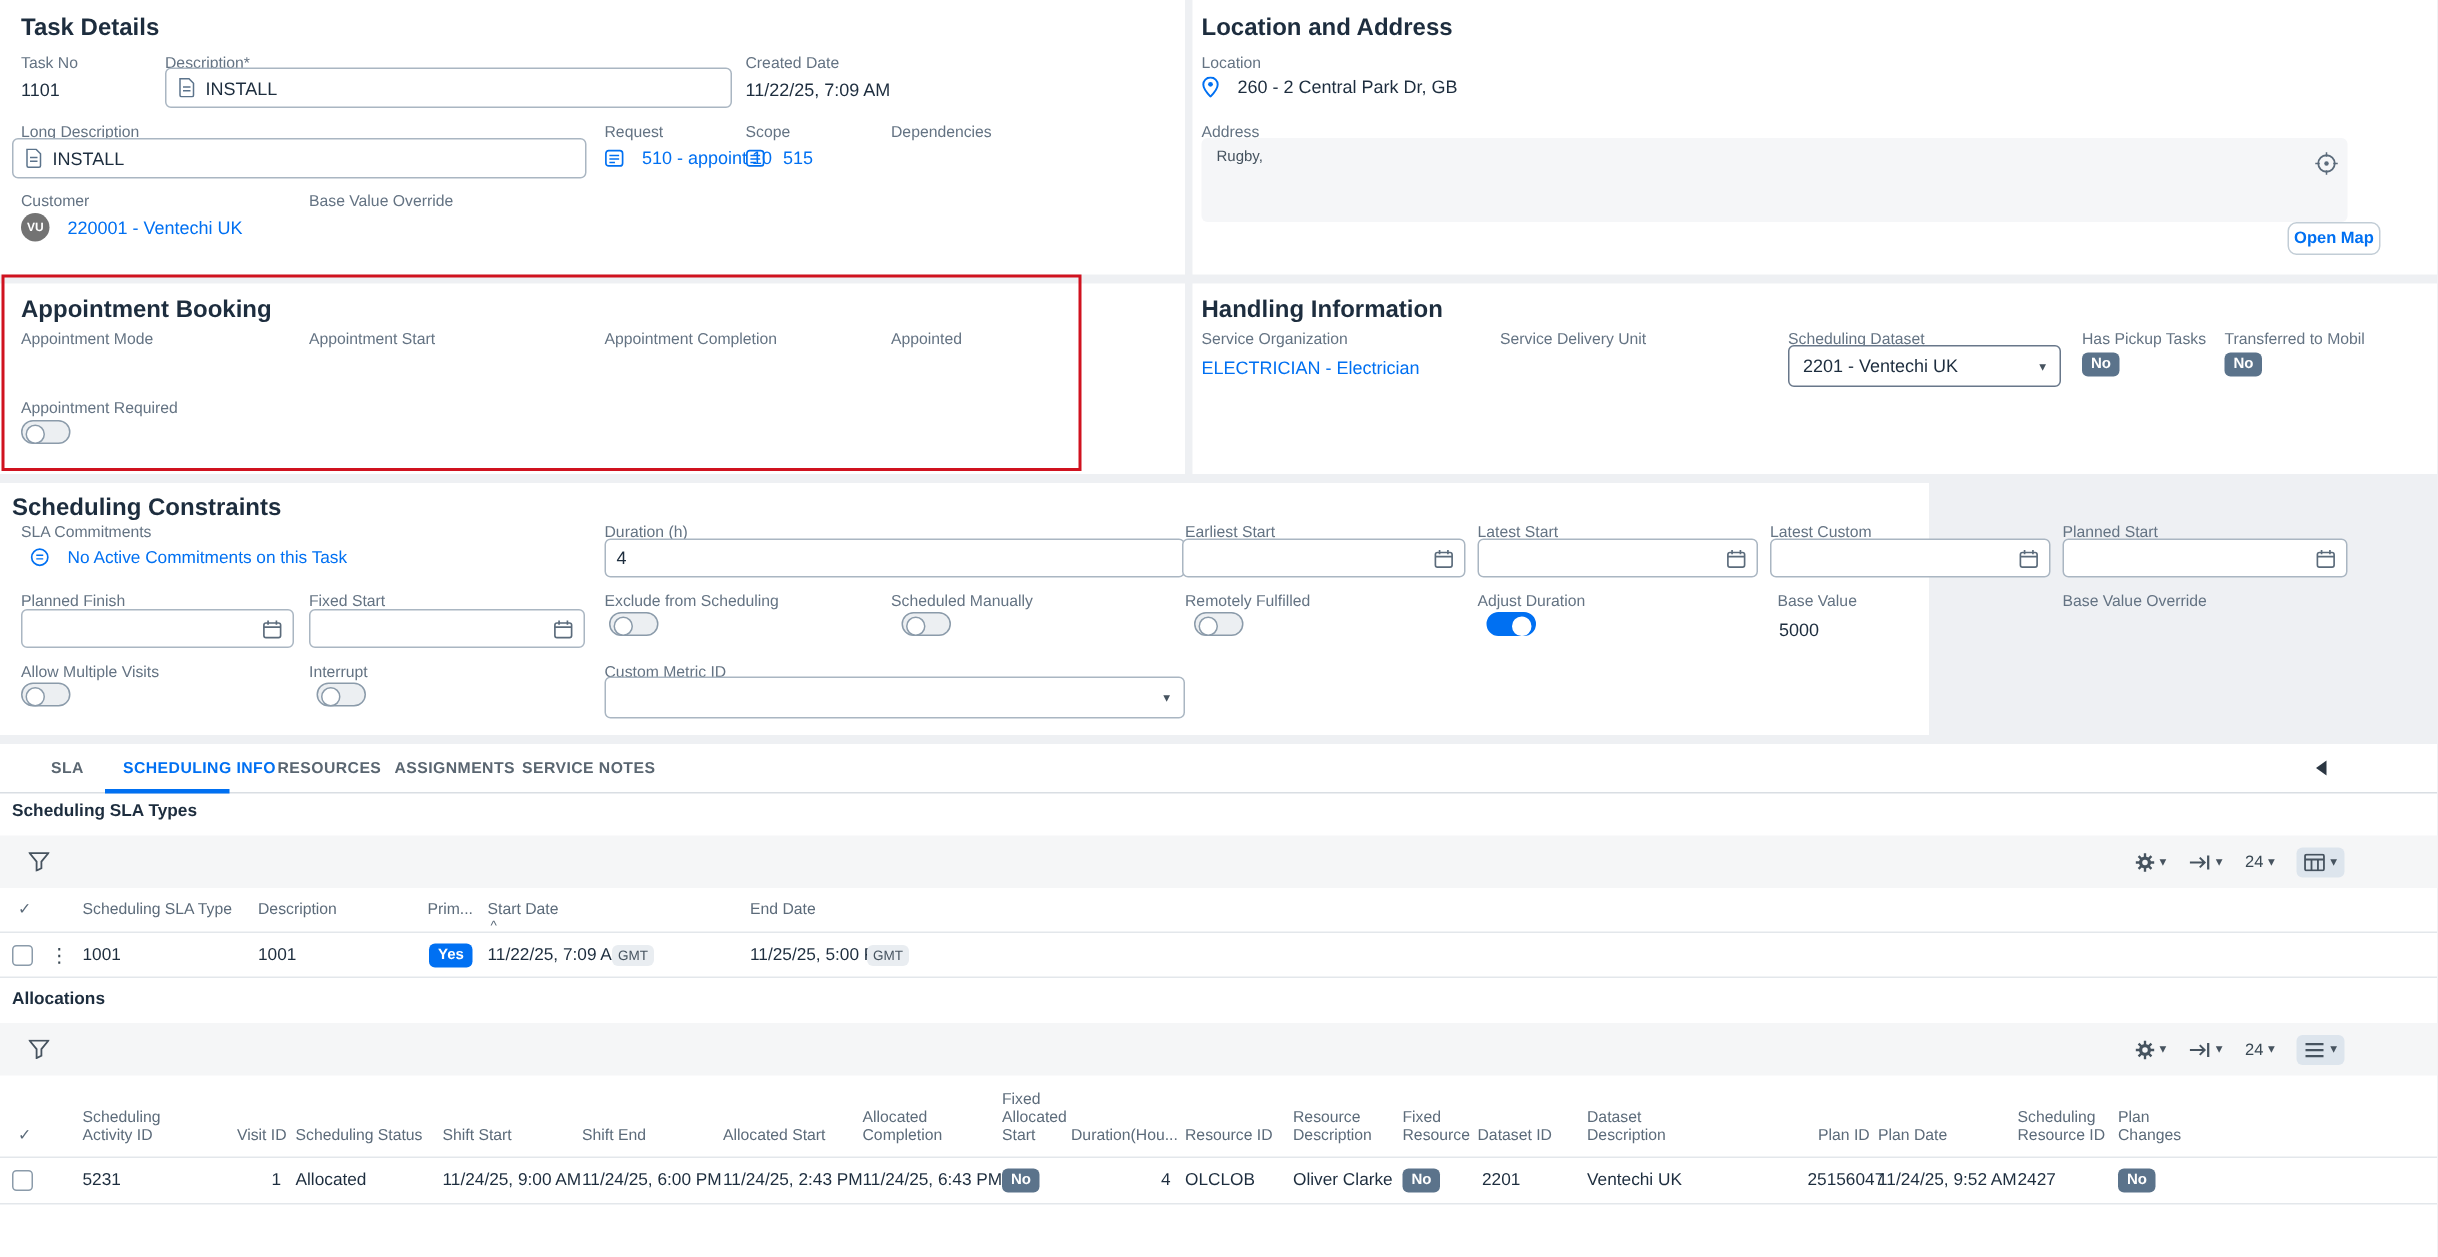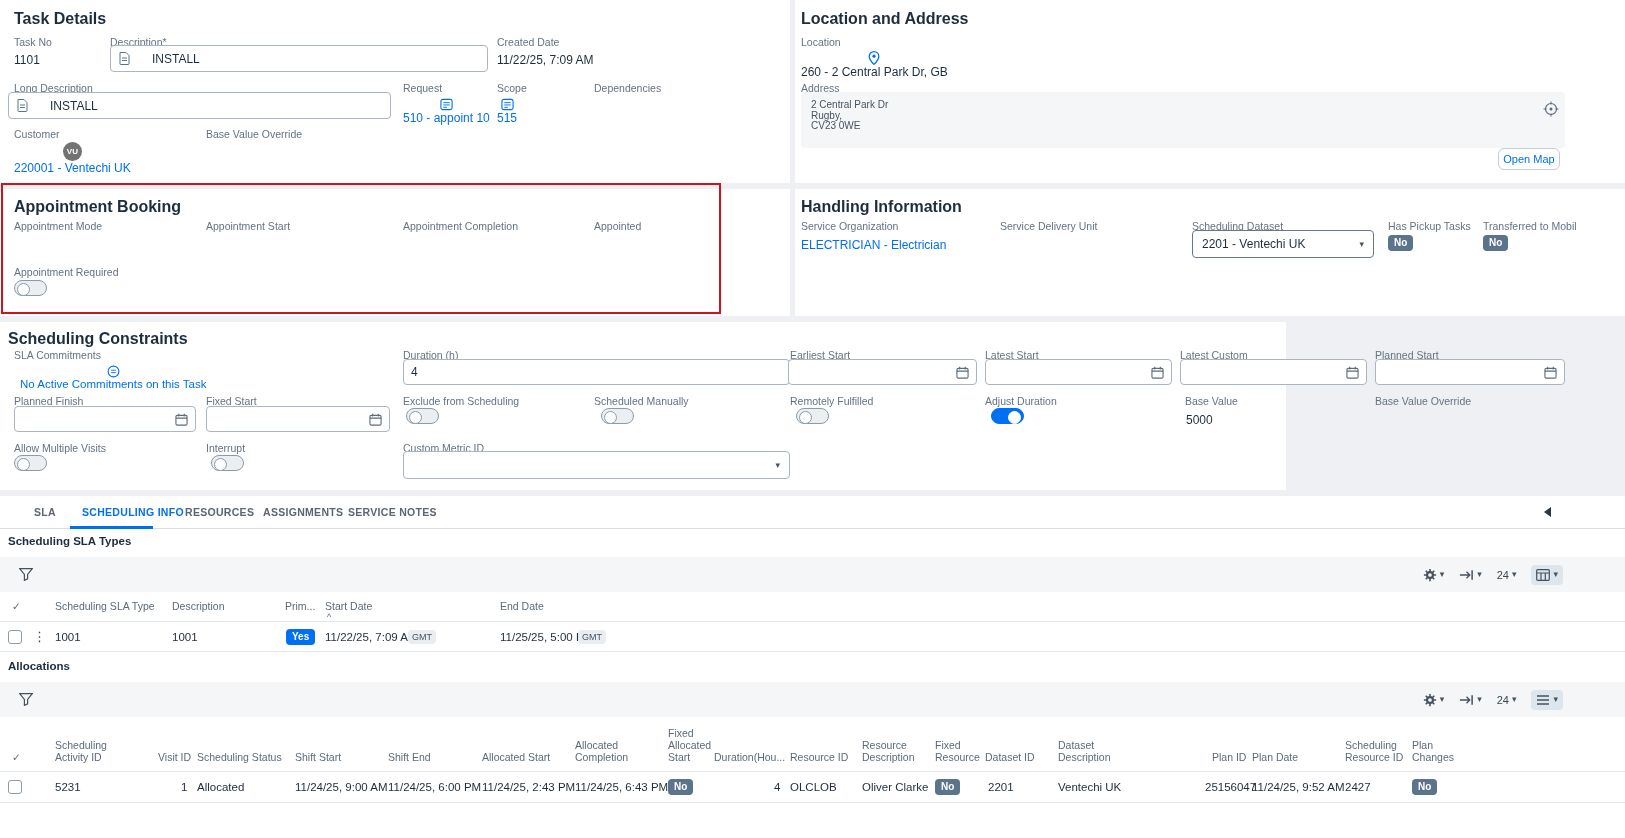--- a/index.html
+++ b/index.html
@@ -5,23 +5,23 @@
   * { margin:0; padding:0; box-sizing:border-box; }
   html,body { background:#eef0f3; }
   body { font-family:"Liberation Sans", sans-serif; }
   #page { position:relative; width:1625px; height:838px; background:#eef0f3; overflow:hidden; }
   .card { position:absolute; background:#fff; }
   .abs { position:absolute; }
   .sec-title { font-size:16px; font-weight:700; color:#1d2d3e; white-space:nowrap; }
   .lbl { font-size:10.5px; color:#647383; white-space:nowrap; }
   .val { font-size:12px; color:#1d2d3e; white-space:nowrap; }
   .link { font-size:12px; color:#0070f2; white-space:nowrap; cursor:pointer; }
-  .linkrow { display:flex; align-items:center; gap:0;flex-direction:column; }
+  .linkrow { display:flex; align-items:center; gap:12px; }
   .ic { display:inline-flex; align-items:center; }
-  .tinput { position:absolute; display:flex; align-items:center; gap:22px; background:#fff;
+  .tinput { position:absolute; display:flex; align-items:center; gap:7px; background:#fff;
             border:1px solid #aab6c2; border-radius:4px; height:27px; padding:0 8px;
             font-size:12px; color:#1d2d3e; }
   .dinput { position:absolute; display:flex; align-items:center; justify-content:space-between;
             background:#fff; border:1px solid #aab6c2; border-radius:4px; height:26px; padding:0 7px;
             font-size:12px; color:#1d2d3e; }
   .select { position:absolute; display:flex; align-items:center; justify-content:space-between;
             background:#fff; border:1px solid #68778a; border-radius:4px; height:28px; padding:0 9px;
             font-size:12px; color:#1d2d3e; cursor:pointer; }
   .caret { font-size:9px; color:#46535f; line-height:1; }
   .tg { position:absolute; width:33px; height:16px; border-radius:9px; background:#eceff2;
@@ -33,21 +33,21 @@
   .badge { display:inline-block; font-size:10px; font-weight:700; color:#fff;
            padding:2px 6px; border-radius:4px; line-height:12px; white-space:nowrap; }
   .badge.gray { background:#5b738b; }
   .badge.blue { background:#0070f2; }
   .pill { display:inline-block; font-size:9px; color:#46535f; background:#e9edf1;
           padding:2px 4px; border-radius:4px; line-height:10px; }
   .avatar { width:19px; height:19px; border-radius:50%; background:#737373; color:#fff;
             font-size:8px; font-weight:700; display:flex; align-items:center; justify-content:center; }
   .btn-outline { position:absolute; display:flex; align-items:center; justify-content:center;
             background:#fff; border:1px solid #c2cdd6; border-radius:6px;
-            font-size:11px; font-weight:400; color:#0070f2; cursor:pointer; }
+            font-size:11px; font-weight:700; color:#0070f2; cursor:pointer;margin-left:27px; }
   .addr-box { position:absolute; background:#f5f6f8; border-radius:4px; padding:8px 10px;
             font-size:10px; line-height:10.7px; color:#46535f; }
   .tab { position:absolute; top:10px; font-size:10.5px; font-weight:700; letter-spacing:.3px;
          color:#5a6671; white-space:nowrap; cursor:pointer;margin-left:12px; }
   .tab.active { color:#0070f2; }
   .toolbar { position:absolute; left:0; width:1625px; height:35px; background:#f5f6f7; }
   .tb-right { position:absolute; right:62px; top:0; height:35px; display:flex; align-items:center; gap:15px; }
   .icon-btn { display:flex; align-items:center; gap:3px; color:#394853; font-size:11px; cursor:pointer; }
   .view-btn { background:#dde5ed; border-radius:4px; padding:4px 5px; }
   .hdr-row { position:absolute; left:0; width:1625px; border-bottom:1px solid #e3e7eb; }
@@ -140,23 +140,21 @@
         <svg width="12" height="14" viewBox="0 0 12 14">
             <path d="M6 .7C3.2.7 1.2 2.8 1.2 5.4c0 3.2 4.8 8 4.8 8s4.8-4.8 4.8-8C10.8 2.8 8.8.7 6 .7z" fill="none" stroke="#0070f2" stroke-width="1.3"></path>
             <circle cx="6" cy="5.2" r="1.6" fill="#0070f2"></circle>
           </svg>
       </span>
       <span class="val">260 - 2 Central Park Dr, GB</span>
     </div>
 
     <div class="lbl abs" style="left:6px;top:82px">Address</div>
     <div class="addr-box" style="left:6px;top:92px;width:764px;height:56px">
-      <div>2 Central Park Dr</div>
       <div>Rugby,</div>
-      <div>CV23 0WE</div>
     </div>
     <span class="ic abs" style="left:748px;top:101px">
       <svg width="16" height="16" viewBox="0 0 16 16">
           <circle cx="8" cy="8" r="5.5" fill="none" stroke="#5b6b7b" stroke-width="1.2"></circle>
           <circle cx="8" cy="8" r="1.5" fill="#5b6b7b"></circle>
           <path d="M8 .5v3M8 12.5v3M.5 8h3M12.5 8h3" stroke="#5b6b7b"></path>
         </svg>
     </span>
 
     <div class="btn-outline" style="left:703px;top:148px;width:62px;height:22px">

